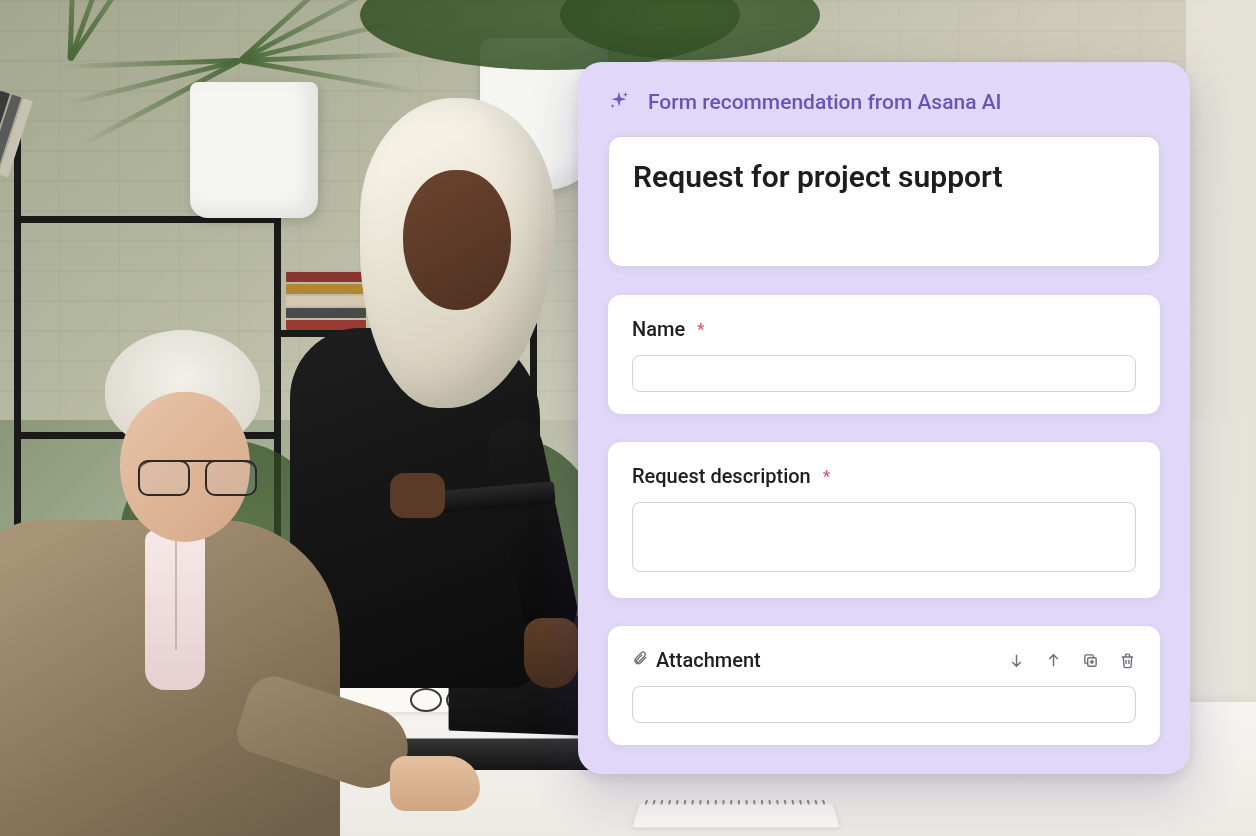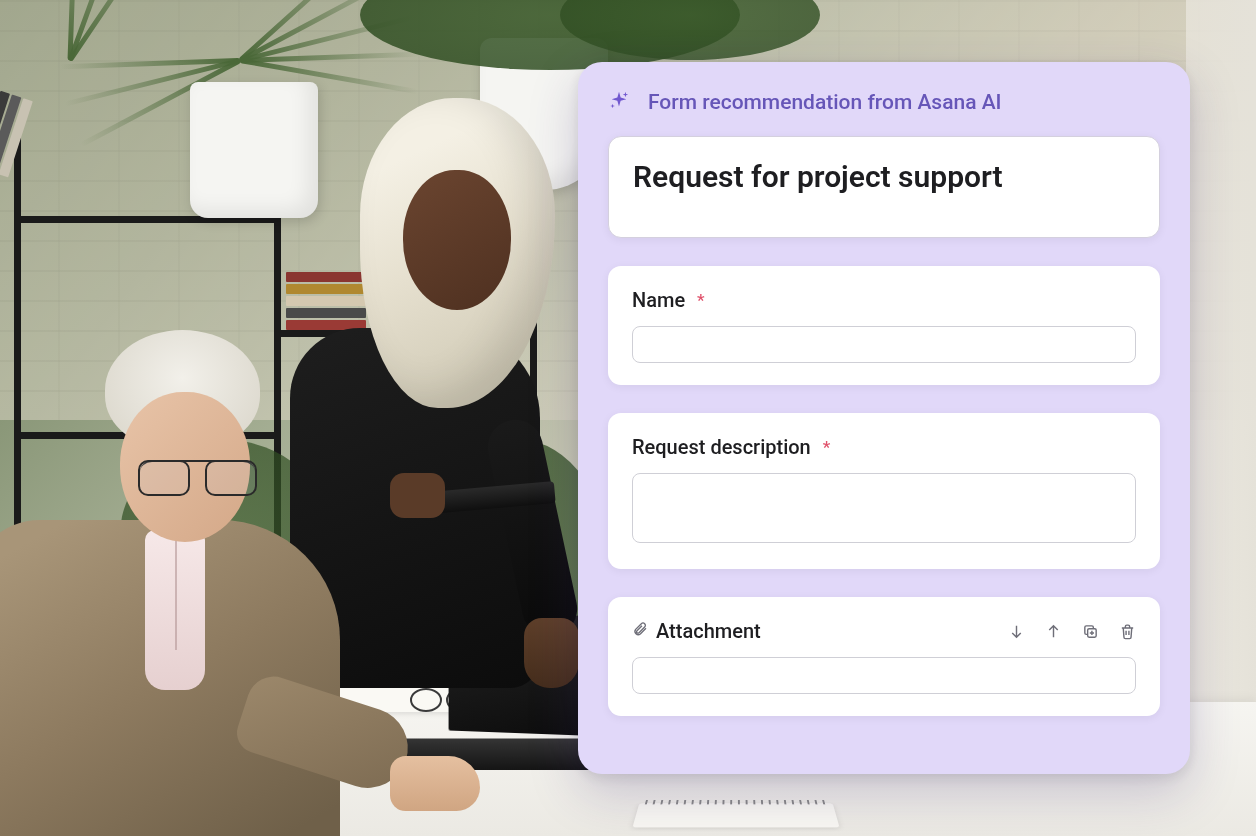--- a/index.html
+++ b/index.html
@@ -366,21 +366,21 @@
     
     .card {
       background: #ffffff;
       border-radius: 13px;
       box-shadow: 0 2px 10px rgba(0,0,0,0.06);
       padding: 22px 24px;
       margin-bottom: 28px;
     }
     
     .form-title-card {
-      height: 102px;
+      height: 131px;
       border: 1.5px solid #d4d0de;
     }
     
     .form-title-text {
       font-size: 30px;
       font-weight: 600;
       color: #1e1e21;
       line-height: 1.2;
     }
     

